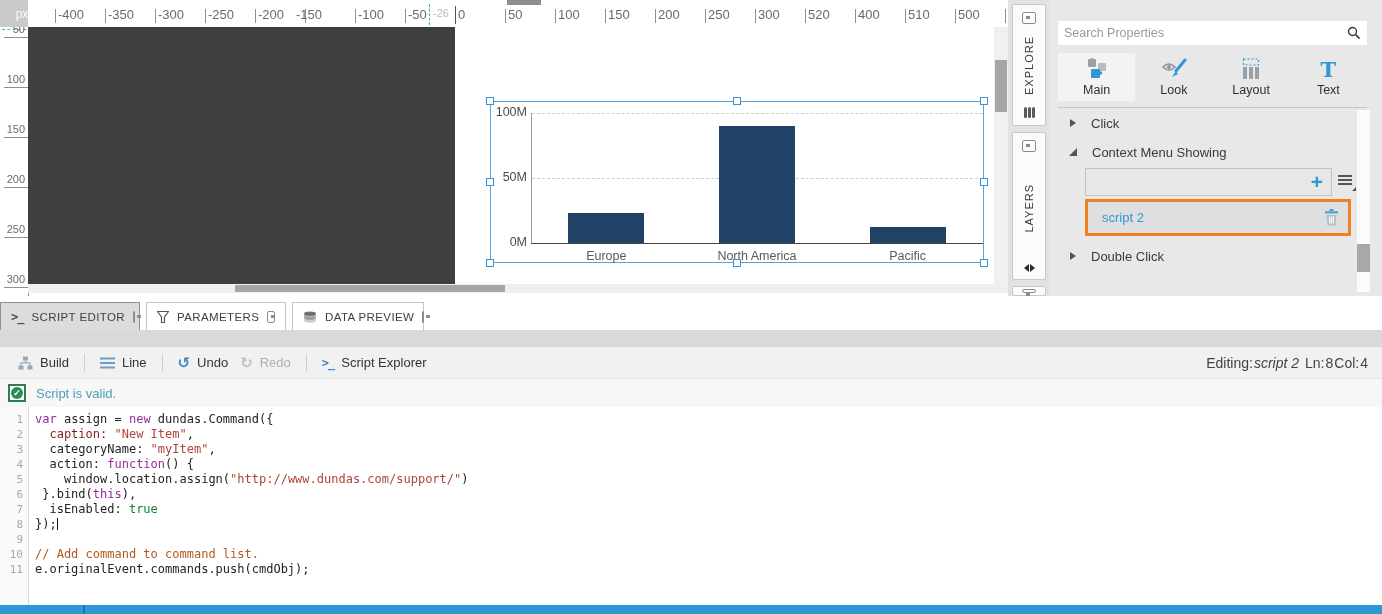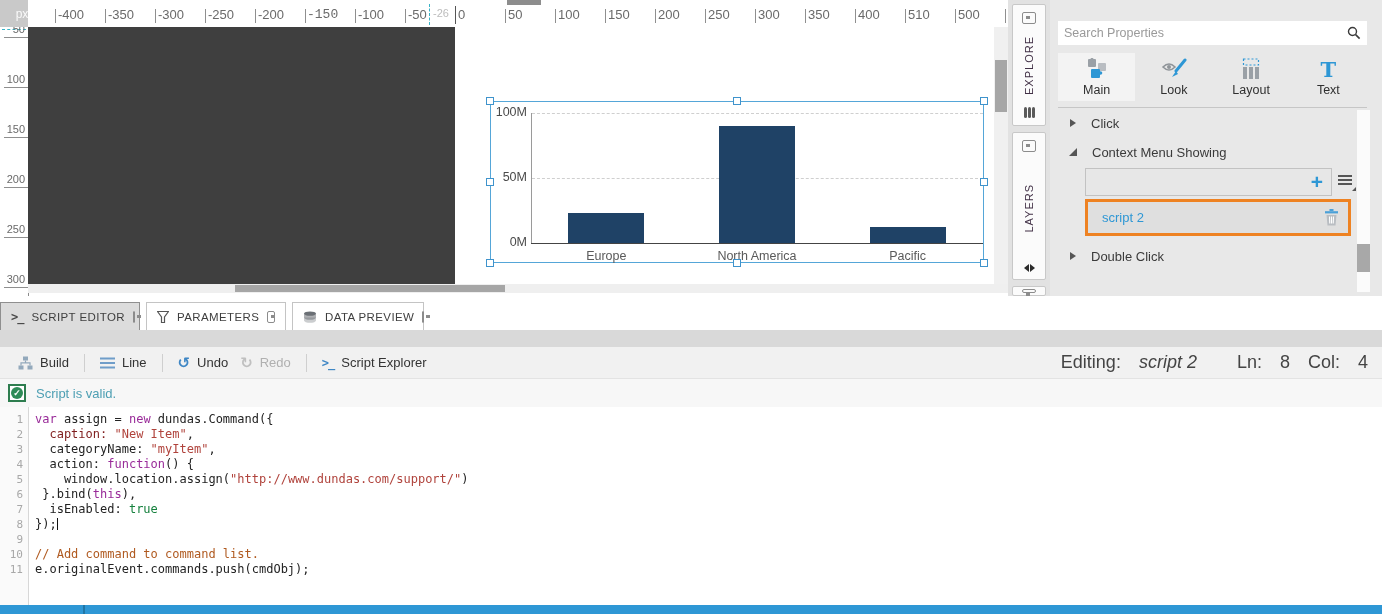--- a/index.html
+++ b/index.html
@@ -98,21 +98,21 @@
   .toolbar{top:51px;left:0;width:1382px;height:32px;background:#f1f1f1;border-bottom:1px solid #e3e3e3;
     box-sizing:border-box;display:flex;align-items:center;padding-left:12px;}
   .tbtn{display:flex;align-items:center;gap:7px;font-size:13px;color:#333;padding:0 6px;}
   .tbtn.disabled{color:#b0b0b0;}
   .tsep{width:1px;height:18px;background:#cfcfcf;margin:0 9px;}
   .uglyph{font-family:"DejaVu Sans",sans-serif;font-size:15px;font-weight:bold;line-height:14px;}
   .undo-g{color:#3f87c5;}
   .redo-g{color:#c0c0c0;}
   .scrgl{font-family:"DejaVu Sans Mono",monospace;font-weight:bold;font-size:12px;color:#3f87c5;letter-spacing:-1px;}
   .scrgl.dark{color:#4a4a4a;}
-  .editing{margin-left:auto;padding-right:14px;font-size:18px;color:#444;display:flex;gap:18px;align-items:flex-end;}
+  .editing{margin-left:auto;padding-right:14px;font-size:14px;color:#444;display:flex;gap:1px;align-items:flex-end;}
   .editing .file{font-style:italic;}
   .statusbar{top:83px;left:0;width:1382px;height:28px;background:#f7f7f7;display:flex;align-items:center;padding-left:8px;box-sizing:border-box;}
   .validico{width:18px;height:18px;background:#fff;border:2px solid #2e7d4f;box-sizing:border-box;
     display:flex;align-items:center;justify-content:center;}
   .validico b{width:12px;height:12px;border-radius:50%;background:#2e8b57;color:#fff;font-size:9px;
     line-height:12px;text-align:center;display:block;font-weight:bold;}
   .statusmsg{margin-left:10px;font-size:13px;color:#4d9fb3;}
   .editor{top:111px;left:0;width:1382px;height:198px;background:#fff;overflow:hidden;}
   .gutterbg{position:absolute;left:0;top:0;width:28px;height:198px;background:#fafafa;border-right:1px solid #d7d7d7;}
   .lines{position:absolute;left:0;top:5px;width:1382px;font-family:"DejaVu Sans Mono",monospace;font-size:12px;}
@@ -140,41 +140,41 @@
       <div class="h-lab" style="left: 30px;">-400</div>
       <div class="h-tick" style="left: 77px;"></div>
       <div class="h-lab" style="left: 80px;">-350</div>
       <div class="h-tick" style="left: 127px;"></div>
       <div class="h-lab" style="left: 130px;">-300</div>
       <div class="h-tick" style="left: 177px;"></div>
       <div class="h-lab" style="left: 180px;">-250</div>
       <div class="h-tick" style="left: 227px;"></div>
       <div class="h-lab" style="left: 230px;">-200</div>
       <div class="h-tick" style="left: 277px;"></div>
-      <div class="h-lab" style="left: 279px; font-family: Liberation Mono, monospace;">-150</div>
+      <div class="h-lab" style="left: 268px;">-150</div>
       <div class="h-tick" style="left: 327px;"></div>
       <div class="h-lab" style="left: 330px;">-100</div>
       <div class="h-tick" style="left: 377px;"></div>
       <div class="h-lab" style="left: 380px;">-50</div>
       <div class="h-tick zero" style="left: 427px;"></div>
       <div class="h-lab" style="left: 430px;">0</div>
       <div class="h-tick" style="left: 477px;"></div>
       <div class="h-lab" style="left: 480px;">50</div>
       <div class="h-tick" style="left: 527px;"></div>
       <div class="h-lab" style="left: 530px;">100</div>
       <div class="h-tick" style="left: 577px;"></div>
       <div class="h-lab" style="left: 580px;">150</div>
       <div class="h-tick" style="left: 627px;"></div>
       <div class="h-lab" style="left: 630px;">200</div>
       <div class="h-tick" style="left: 677px;"></div>
       <div class="h-lab" style="left: 680px;">250</div>
       <div class="h-tick" style="left: 727px;"></div>
       <div class="h-lab" style="left: 730px;">300</div>
       <div class="h-tick" style="left: 777px;"></div>
-      <div class="h-lab" style="left: 780px;">350</div>
+      <div class="h-lab" style="left: 780px;">520</div>
       <div class="h-tick" style="left: 827px;"></div>
       <div class="h-lab" style="left: 830px;">400</div>
       <div class="h-tick" style="left: 877px;"></div>
       <div class="h-lab" style="left: 880px;">510</div>
       <div class="h-tick" style="left: 927px;"></div>
       <div class="h-lab" style="left: 930px;">500</div>
       <div class="h-tick" style="left: 977px;"></div>
     </div>
 
   <div class="abs v-ruler" id="v-ruler">

